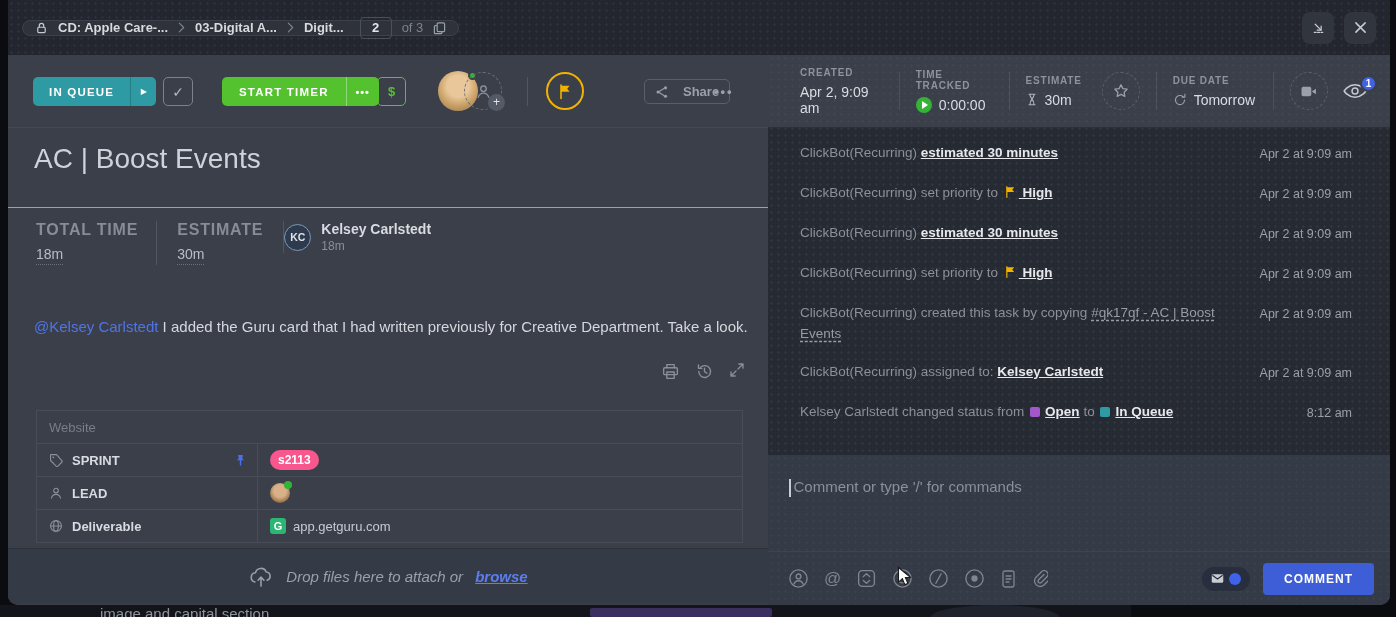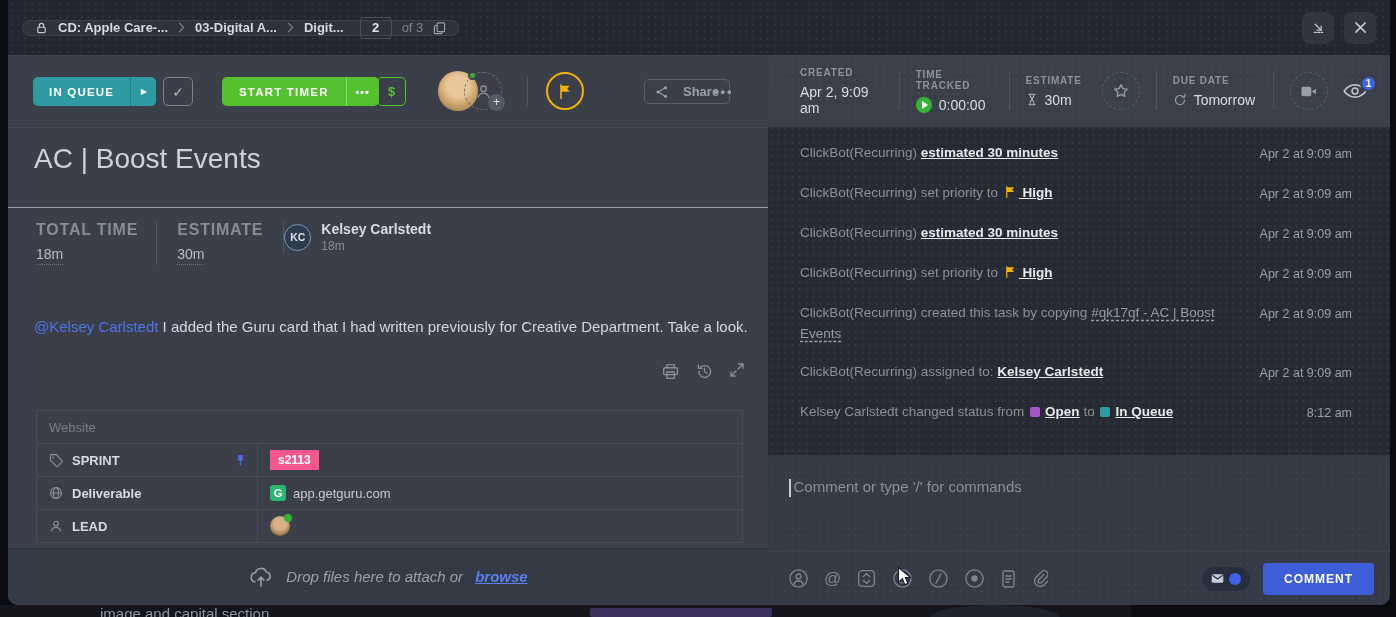--- a/index.html
+++ b/index.html
@@ -88,21 +88,21 @@
   .desc-tools .tool { cursor:pointer; }
 
   
   #fields-table { position:absolute; left:28px; top:355px; width:707px; border:1px solid #474c56; border-bottom:none; }
   .frow { display:flex; height:33px; border-bottom:1px solid #474c56; }
   .fcell-l { width:221px; border-right:1px solid #474c56; display:flex; align-items:center; gap:9px; padding:0 10px 0 12px; }
   .fcell-l .ficon { color:#8a8f99; }
   .fcell-l .flabel { font-size:13px; font-weight:700; color:#d8dbe0; flex:1; }
   .fcell-r { flex:1; display:flex; align-items:center; padding:0 12px; }
   .fplaceholder { font-size:13px; color:#787d87; }
-  .fbadge { font-size:12px; font-weight:700; color:#fff; padding:3px 8px; border-radius:0; cursor:pointer; }
+  .fbadge { font-size:12px; font-weight:700; color:#fff; padding:3px 8px; border-radius:10px; cursor:pointer; }
   .ffav { width:16px; height:16px; border-radius:3px; color:#fff; font-size:11px; font-weight:700;
     display:flex; align-items:center; justify-content:center; margin-right:7px; }
   .fval { font-size:13px; color:#c6cad1; }
   .mini-avatar { position:relative; width:20px; height:20px; border-radius:50%;
     background:radial-gradient(circle at 50% 40%, #d9b088 0 40%, #8f6c44 75%, #5d4a74 100%); cursor:pointer; }
   .mini-avatar .dot { position:absolute; right:-2px; top:-2px; width:8px; height:8px; border-radius:50%; background:#35b335; }
 
   
   #dropzone { position:absolute; left:0; bottom:1px; width:760px; height:56px; background:#353b46;
     border-top:1px solid rgba(0,0,0,0.15); display:flex; align-items:center; justify-content:center; gap:12px;
@@ -332,46 +332,46 @@
                 </span>
               </div>
               <div class="fcell-r">
                 <span class="fbadge" style="background: rgb(247, 87, 140);">s2113</span>
               </div>
             </div>
             <div class="frow">
               <div class="fcell-l">
                 <span class="ficon">
                   <svg width="14" height="14" viewBox="0 0 16 16">
-                    <circle class="stroke" cx="8" cy="8" r="6.2"></circle>
-                    <ellipse class="stroke" cx="8" cy="8" rx="2.8" ry="6.2"></ellipse>
-                    <path class="stroke" d="M1.8 8h12.4"></path>
-                  </svg>
-                </span>
-                <span class="flabel">Deliverable</span>
+                    <circle class="stroke" cx="8" cy="5.2" r="2.6"></circle>
+                    <path class="stroke" d="M2.8 13.8c.9-2.9 2.9-4.2 5.2-4.2s4.3 1.3 5.2 4.2"></path>
+                  </svg>
+                </span>
+                <span class="flabel">LEAD</span>
               </div>
               <div class="fcell-r">
-                <span class="ffav" style="background: rgb(43, 182, 115);">G</span>
-                <span class="fval">app.getguru.com</span>
+                <span class="mini-avatar">
+                  <span class="dot"></span>
+                </span>
               </div>
             </div>
             <div class="frow">
               <div class="fcell-l">
                 <span class="ficon">
                   <svg width="14" height="14" viewBox="0 0 16 16">
-                    <circle class="stroke" cx="8" cy="5.2" r="2.6"></circle>
-                    <path class="stroke" d="M2.8 13.8c.9-2.9 2.9-4.2 5.2-4.2s4.3 1.3 5.2 4.2"></path>
-                  </svg>
-                </span>
-                <span class="flabel">LEAD</span>
+                    <circle class="stroke" cx="8" cy="8" r="6.2"></circle>
+                    <ellipse class="stroke" cx="8" cy="8" rx="2.8" ry="6.2"></ellipse>
+                    <path class="stroke" d="M1.8 8h12.4"></path>
+                  </svg>
+                </span>
+                <span class="flabel">Deliverable</span>
               </div>
               <div class="fcell-r">
-                <span class="mini-avatar">
-                  <span class="dot"></span>
-                </span>
+                <span class="ffav" style="background: rgb(43, 182, 115);">G</span>
+                <span class="fval">app.getguru.com</span>
               </div>
             </div>
           </div>
 
         <div id="dropzone">
           <span>
             <svg width="26" height="23" viewBox="0 0 24 22">
                 <path class="stroke" style="stroke-width:1.5" d="M6.2 16.2a4.4 4.4 0 0 1 .5-8.7A5.4 5.4 0 0 1 17 6.7a4 4 0 0 1 .9 7.8"></path>
                 <path class="stroke" style="stroke-width:1.5" d="M12 20.2v-8.4M9.2 14.6L12 11.6l2.8 3"></path>
               </svg>

